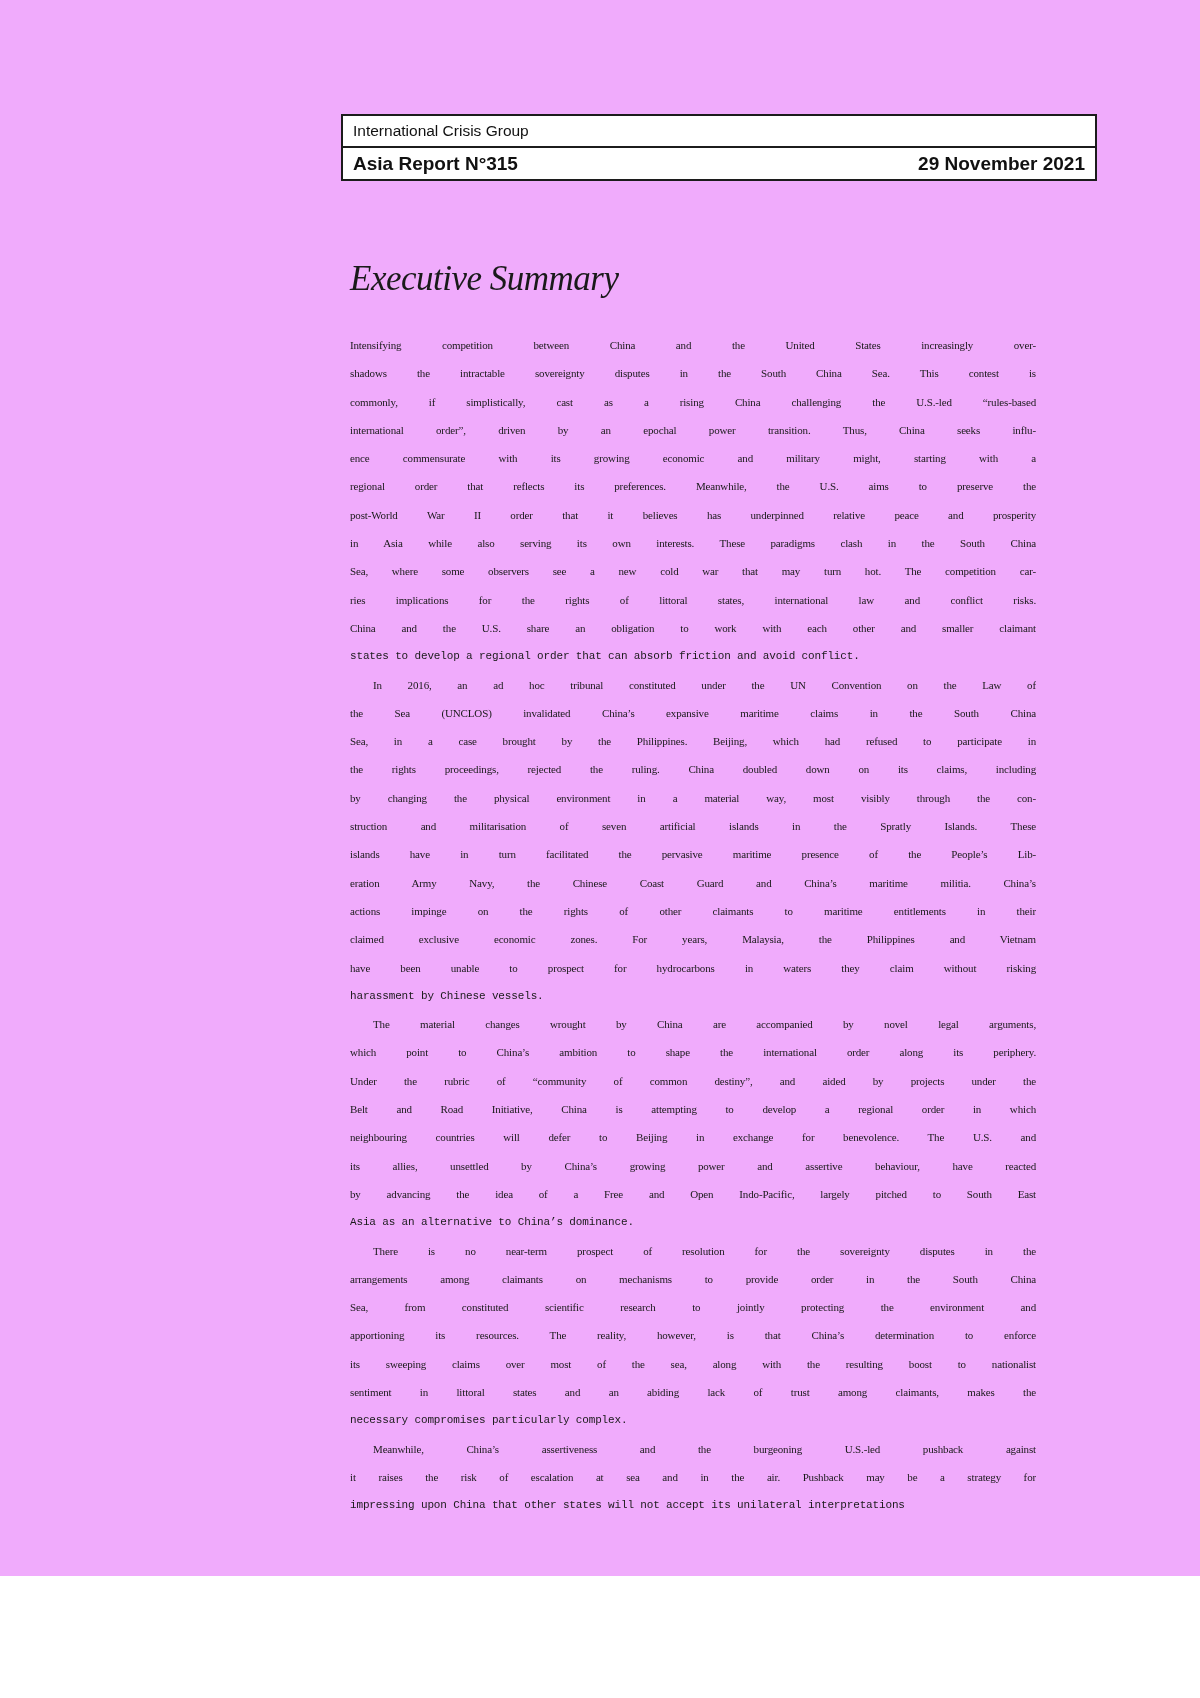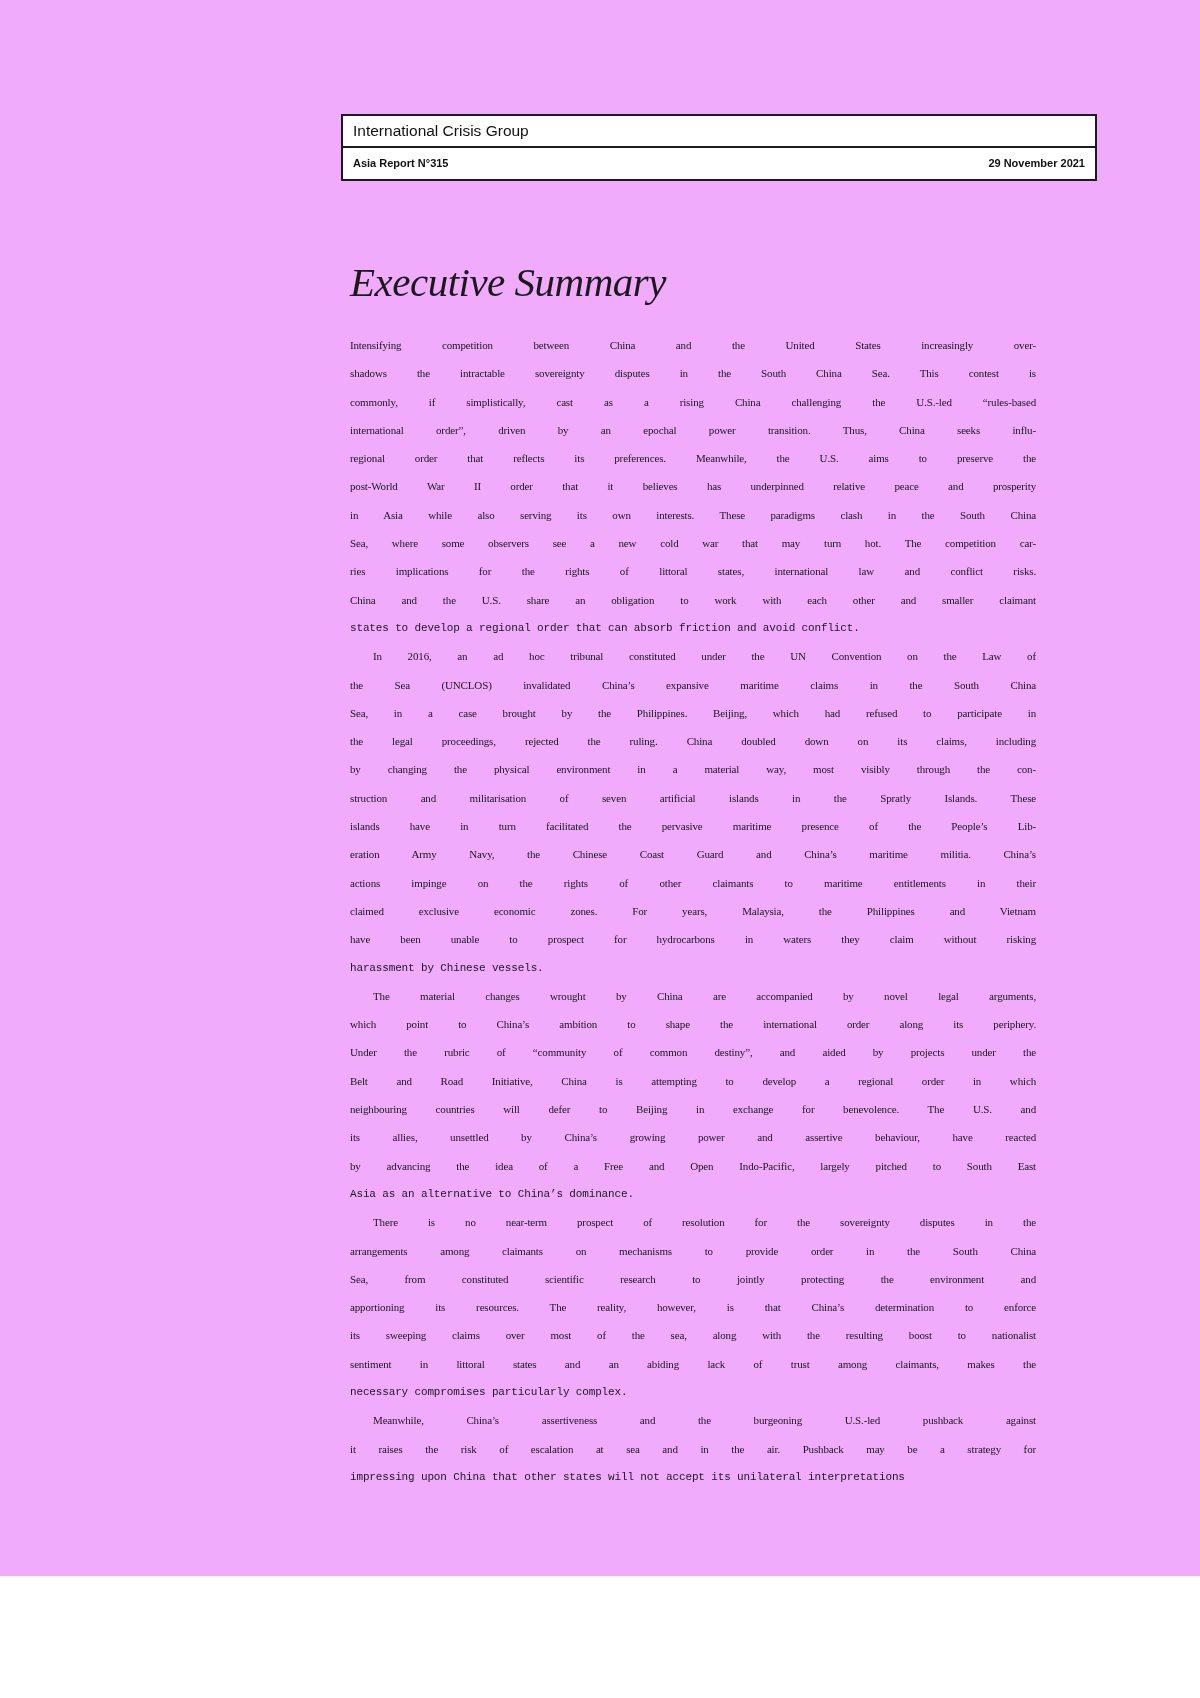--- a/index.html
+++ b/index.html
@@ -38,33 +38,33 @@
     color: #111;
     white-space: nowrap;
   }
   .header-row2 {
     height: 31px;
     line-height: 31px;
     padding: 0 10px;
     display: flex;
     justify-content: space-between;
     align-items: center;
-    font-size: 11px;
+    font-size: 19px;
     font-weight: 700;
     color: #111;
     white-space: nowrap;
     gap: 16px;
   }
 
   
   .section-title {
     position: absolute;
     left: 350px;
     top: 260px;
-    font-size: 41px;
+    font-size: 35px;
     line-height: 1.1;
     font-style: italic;
     font-weight: 400;
     letter-spacing: -0.5px;
     color: #1a1a1a;
     white-space: nowrap;
   }
 
   
   .body-text {
@@ -102,33 +102,34 @@
   </div>
 
   <div class="section-title">Executive Summary</div>
 
   <div class="body-text" id="body-text">
       <div class="para">
         <div class="line">Intensifying competition between China and the United States increasingly over-</div>
         <div class="line">shadows the intractable sovereignty disputes in the South China Sea. This contest is</div>
         <div class="line">commonly, if simplistically, cast as a rising China challenging the U.S.-led “rules-based</div>
         <div class="line">international order”, driven by an epochal power transition. Thus, China seeks influ-</div>
+        <div class="line">ence commensurate with its growing economic and military might, starting with a</div>
         <div class="line">regional order that reflects its preferences. Meanwhile, the U.S. aims to preserve the</div>
         <div class="line">post-World War II order that it believes has underpinned relative peace and prosperity</div>
         <div class="line">in Asia while also serving its own interests. These paradigms clash in the South China</div>
         <div class="line">Sea, where some observers see a new cold war that may turn hot. The competition car-</div>
         <div class="line">ries implications for the rights of littoral states, international law and conflict risks.</div>
         <div class="line">China and the U.S. share an obligation to work with each other and smaller claimant</div>
         <div class="line last">states to develop a regional order that can absorb friction and avoid conflict.</div>
       </div>
       <div class="para">
         <div class="line indent">In 2016, an ad hoc tribunal constituted under the UN Convention on the Law of</div>
         <div class="line">the Sea (UNCLOS) invalidated China’s expansive maritime claims in the South China</div>
         <div class="line">Sea, in a case brought by the Philippines. Beijing, which had refused to participate in</div>
-        <div class="line">the legal proceedings, rejected the ruling. China doubled down on its claims, including</div>
+        <div class="line">the rights proceedings, rejected the ruling. China doubled down on its claims, including</div>
         <div class="line">by changing the physical environment in a material way, most visibly through the con-</div>
         <div class="line">struction and militarisation of seven artificial islands in the Spratly Islands. These</div>
         <div class="line">islands have in turn facilitated the pervasive maritime presence of the People’s Lib-</div>
         <div class="line">eration Army Navy, the Chinese Coast Guard and China’s maritime militia. China’s</div>
         <div class="line">actions impinge on the rights of other claimants to maritime entitlements in their</div>
         <div class="line">claimed exclusive economic zones. For years, Malaysia, the Philippines and Vietnam</div>
         <div class="line">have been unable to prospect for hydrocarbons in waters they claim without risking</div>
         <div class="line last">harassment by Chinese vessels.</div>
       </div>
       <div class="para">

